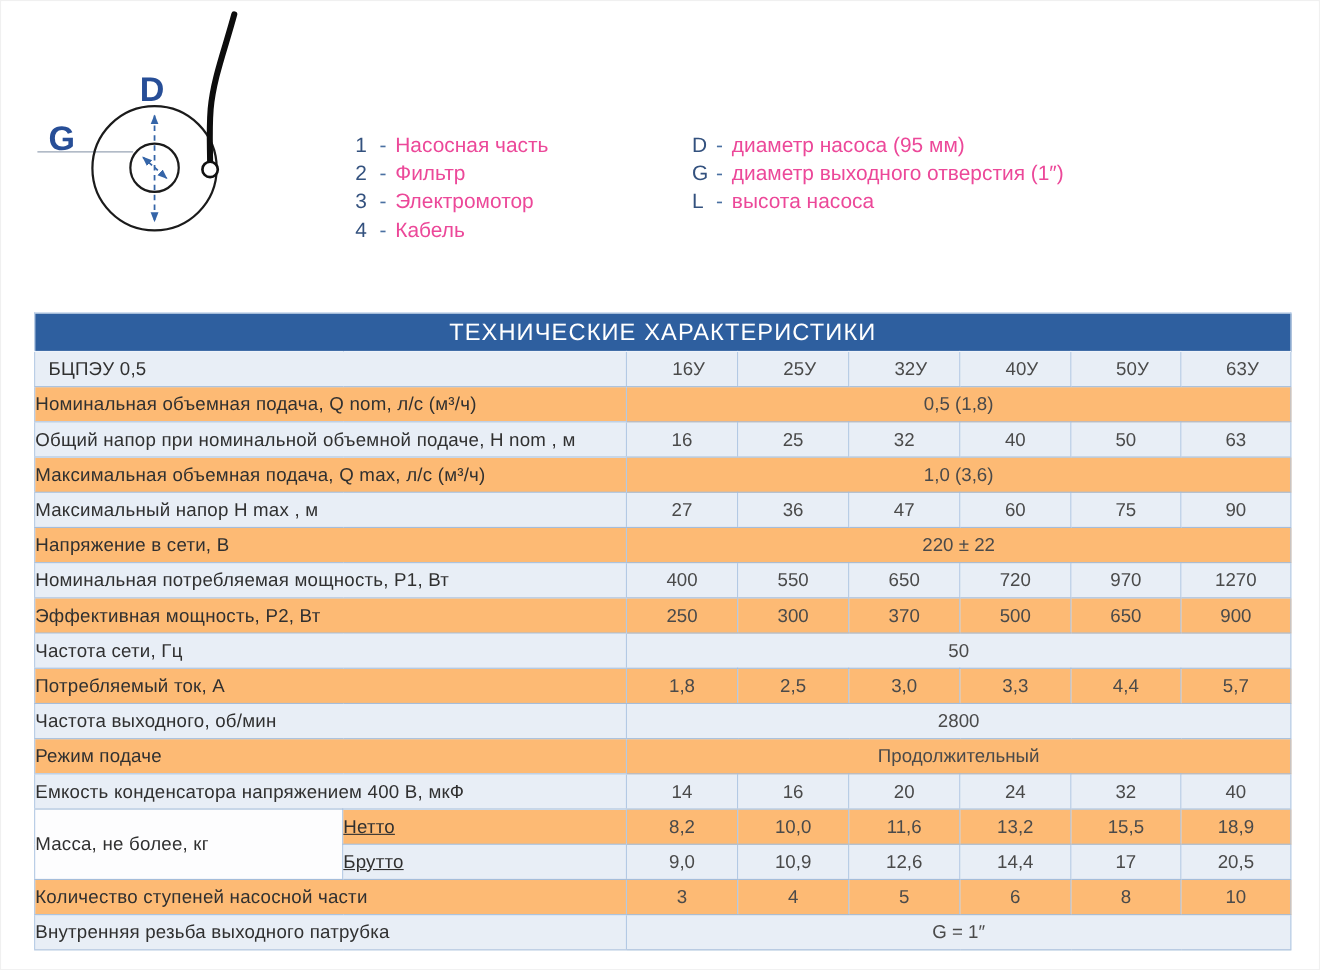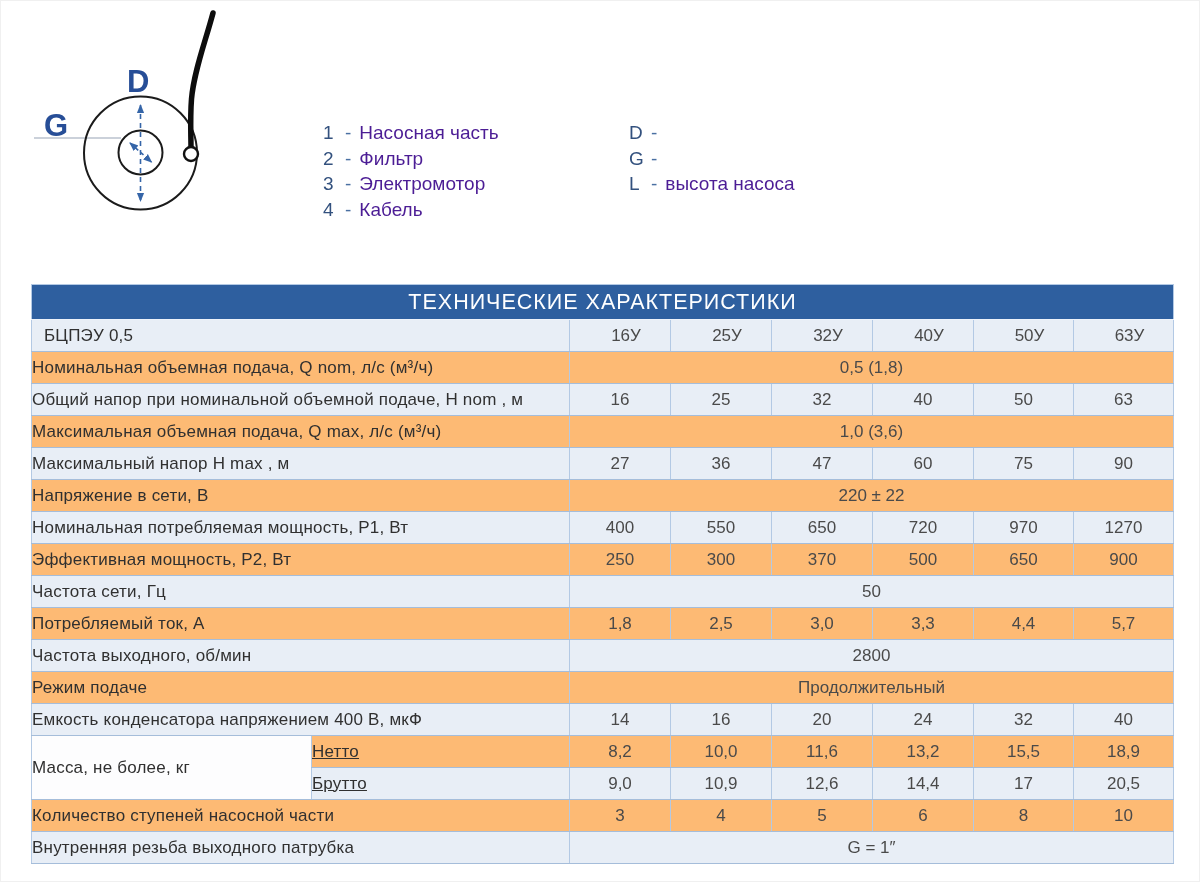--- a/index.html
+++ b/index.html
@@ -16,21 +16,21 @@
   
   .diagram{position:absolute;left:0;top:0;width:320px;height:230px;}
 
   
   .legend{position:absolute;top:119px;font-size:19px;line-height:25.6px;color:#4a70a2;}
   .legend-parts{left:322px;}
   .legend-dims{left:628px;}
   .legend-line{display:flex;align-items:baseline;}
   .legend-key{color:#33517e;min-width:15px;}
   .legend-dash{margin:0 8px 0 7px;color:#4a70a2;}
-  .legend-label{color:#4c1d95;white-space:nowrap;}
+  .legend-label{color:#ec4899;white-space:nowrap;}
 
   
   .specs{
     position:absolute;left:30px;top:283px;
     width:1142px;
     border-collapse:collapse;
     table-layout:fixed;
     border:1px solid #b3c9e4;
     border-bottom:1px solid #93aecb;
     font-size:17px;
@@ -120,24 +120,26 @@
       <span class="legend-key">4</span>
       <span class="legend-dash">-</span>
       <span class="legend-label">Кабель</span>
     </div>
   </div>
 
   <div class="legend legend-dims">
     <div class="legend-line">
       <span class="legend-key">D</span>
       <span class="legend-dash">-</span>
+      <span class="legend-label">диаметр насоса (95 мм)</span>
     </div>
     <div class="legend-line">
       <span class="legend-key">G</span>
       <span class="legend-dash">-</span>
+      <span class="legend-label">диаметр выходного отверстия (1″)</span>
     </div>
     <div class="legend-line">
       <span class="legend-key">L</span>
       <span class="legend-dash">-</span>
       <span class="legend-label">высота насоса</span>
     </div>
   </div>
 
   <table class="specs">
     <colgroup>

